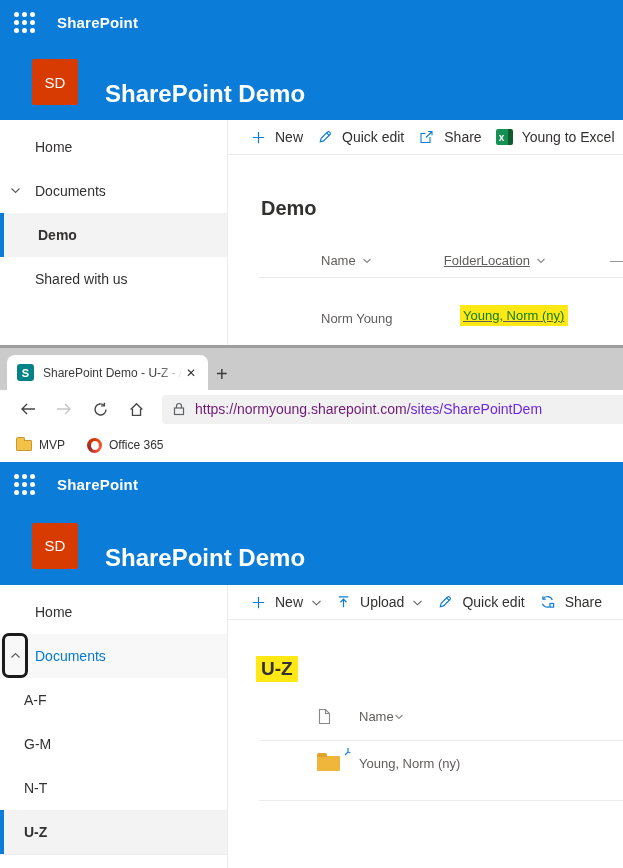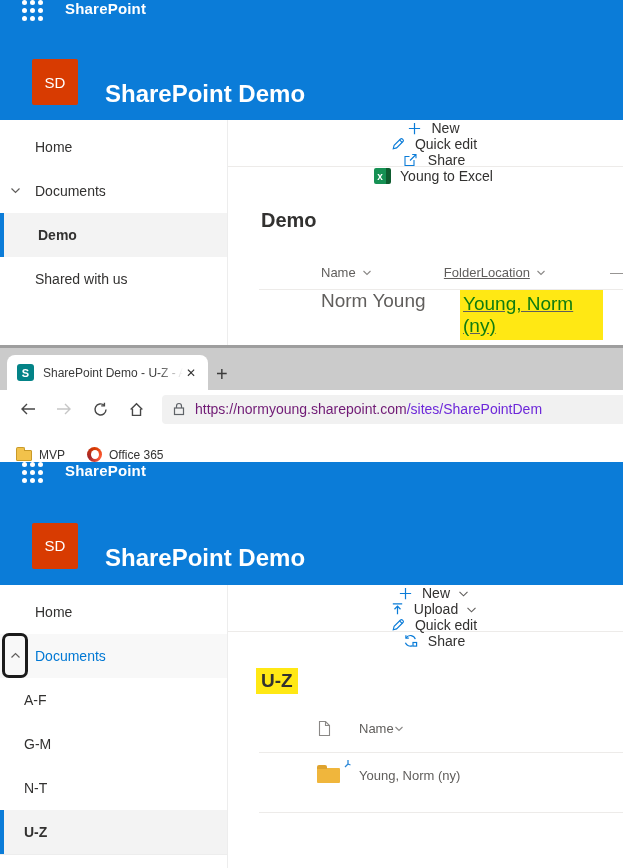--- a/index.html
+++ b/index.html
@@ -7,21 +7,21 @@
   body {
     width:623px; height:868px; overflow:hidden; background:#fff;
     font-family:"Liberation Sans", sans-serif; color:#323130;
     -webkit-font-smoothing:antialiased;
   }
   .shot { position:relative; background:#fff; }
   #shot-top { height:345px; }
   #shot-bottom { height:406px; }
 
   
-  .suitebar { background:#0b7cd8; display:flex; align-items:flex-start; padding-left:22px; }
+  .suitebar { background:#0b7cd8; display:flex; align-items:center; padding-left:14px; }
   #shot-top .suitebar { height:44px; }
   #shot-bottom .suitebar { height:44px; }
   .waffle { width:21px; height:21px; display:grid; grid-template-columns:repeat(3,1fr); grid-template-rows:repeat(3,1fr); gap:3px; cursor:pointer; }
   .waffle i { background:#fff; border-radius:50%; }
   .suite-label { color:#fff; font-weight:700; font-size:15px; margin-left:22px; letter-spacing:.2px; }
   .banner { background:#0b7cd8; display:flex; align-items:center; padding-left:32px; }
   #shot-top .banner { height:76px; }
   #shot-bottom .banner { height:79px; }
   .sitelogo { width:46px; height:46px; background:#d83b01; border-radius:2px; color:#fff;
               display:flex; align-items:center; justify-content:center; font-size:15px; flex:none; }
@@ -38,37 +38,37 @@
   .nav-item.selected { background:#f3f3f3; font-weight:600; }
   .nav-item.selected::before { content:""; position:absolute; left:0; top:0; bottom:0; width:4px; background:#0b7cd8; }
   .nav-item.docs-open { background:#f8f8f8; }
   .nav-item .link-blue { color:#0078d4; }
   .side-chev { position:absolute; left:9px; top:15px; }
   .focus-box { position:absolute; left:2px; top:-1px; width:26px; height:45px;
                border:3px solid #1b1b1b; border-radius:7px; pointer-events:none; }
   .sidebar-bottom-divider { height:1px; background:#ededed; }
 
   .main { flex:1; min-width:0; overflow:hidden; }
-  .cmdbar { height:47px; border-bottom:1px solid #edebe9; display:flex; align-items:center;
-            padding-left:16px; font-size:14px; color:#323130; white-space:nowrap;flex-direction:column; }
+  .cmdbar { height:35px; border-bottom:1px solid #edebe9; display:flex; align-items:center;
+            padding-left:16px; font-size:14px; color:#323130; white-space:nowrap; }
   .cmd { display:flex; align-items:center; gap:9px; padding:0 7px; cursor:pointer; height:100%; }
   .cmd svg { flex:none; }
   .cmd .dropchev { margin-left:-1px; }
 
   .heading { font-size:20px; font-weight:600; color:#323130; margin:40px 0 0 33px; line-height:26px; }
   .heading-hl { display:inline-block; background:#ffe814; padding:1px 5px; margin:36px 0 0 28px;
                 font-size:19px; font-weight:700; color:#323130; line-height:24px; }
 
   .thead { display:flex; align-items:center; color:#605e5c; font-size:13px; margin-top:32px; padding-left:93px; }
   .thead .chev-sm { margin-left:6px; }
   .col-name { width:142px; display:flex; align-items:center; }
   .col-loc { width:140px; display:flex; align-items:center;text-decoration:underline; }
   .col-overflow { margin-left:45px; color:#8a8886; }
   .tdivider { height:1px; background:#edebe9; margin:9px 0 0 31px; }
-  .trow { display:flex; align-items:flex-start; height:48px; padding-left:93px; font-size:19px; color:#605e5c; }
+  .trow { display:flex; align-items:flex-end; height:48px; padding-left:93px; font-size:13px; color:#605e5c; }
   .hl-cell { background:#ffe814; color:#107c10; padding:3px 4px 3px 3px; margin-left:-3px; }
 
   
   .thead2 { display:flex; align-items:center; color:#605e5c; font-size:13px; margin-top:26px; padding-left:89px; }
   .icon-col { width:42px; display:flex; align-items:center; }
   .tdivider2 { height:1px; background:#edebe9; margin:15px 0 0 31px; }
   .trow2 { display:flex; align-items:center; height:44px; padding-left:89px; font-size:13px; color:#605e5c; }
   .folder-wrap { width:42px; position:relative; display:flex; align-items:center; }
   .folder { width:23px; height:15px; background:#f0b63c; border-radius:1px; position:relative; }
   .folder::before { content:""; position:absolute; top:-3px; left:0; width:10px; height:4px;
@@ -86,21 +86,21 @@
                -webkit-mask-image:linear-gradient(90deg,#000 82%,transparent); mask-image:linear-gradient(90deg,#000 82%,transparent); }
   .tab-close { font-size:12px; color:#333; padding:2px 3px; cursor:pointer; }
   .newtab-btn { position:absolute; left:216px; bottom:6px; font-size:20px; font-weight:400; color:#3b3b3b;
                 line-height:20px; cursor:pointer; }
   .navbar { height:38px; background:#fff; display:flex; align-items:center; padding-left:10px; }
   .nav-btn { width:36px; height:30px; display:flex; align-items:center; justify-content:center; cursor:pointer; }
   .urlbox { flex:1; height:29px; background:#f1f1f1; border-radius:4px; margin:0 -8px 0 8px;
             display:flex; align-items:center; padding-left:11px; font-size:14px; white-space:nowrap; overflow:hidden; }
   .url-host { color:#701a75; margin-left:10px; }
   .url-path { color:#6d28d9; }
-  .bookmarks { height:34px; background:#fff; display:flex; align-items:flex-end; padding-left:16px; font-size:12px; color:#333; }
+  .bookmarks { height:34px; background:#fff; display:flex; align-items:center; padding-left:16px; font-size:12px; color:#333; }
   .bm { display:flex; align-items:center; gap:7px; margin-right:22px; cursor:pointer; }
   .bm-folder { width:16px; height:11px; background:#f2c24b; border:1px solid #c99a28; border-radius:1px; position:relative; }
   .bm-folder::before { content:""; position:absolute; top:-4px; left:-1px; width:7px; height:3px;
                        background:#f2c24b; border:1px solid #c99a28; border-bottom:none; border-radius:2px 2px 0 0; }
   .office-logo { width:15px; height:15px; border-radius:50%;
                  background:conic-gradient(#d83b01,#ff5c39,#a4262c,#d83b01); position:relative; }
   .office-logo::after { content:""; position:absolute; top:3px; left:4px; right:3px; bottom:3px;
                         background:#fff; border-radius:50%; }
 
   

